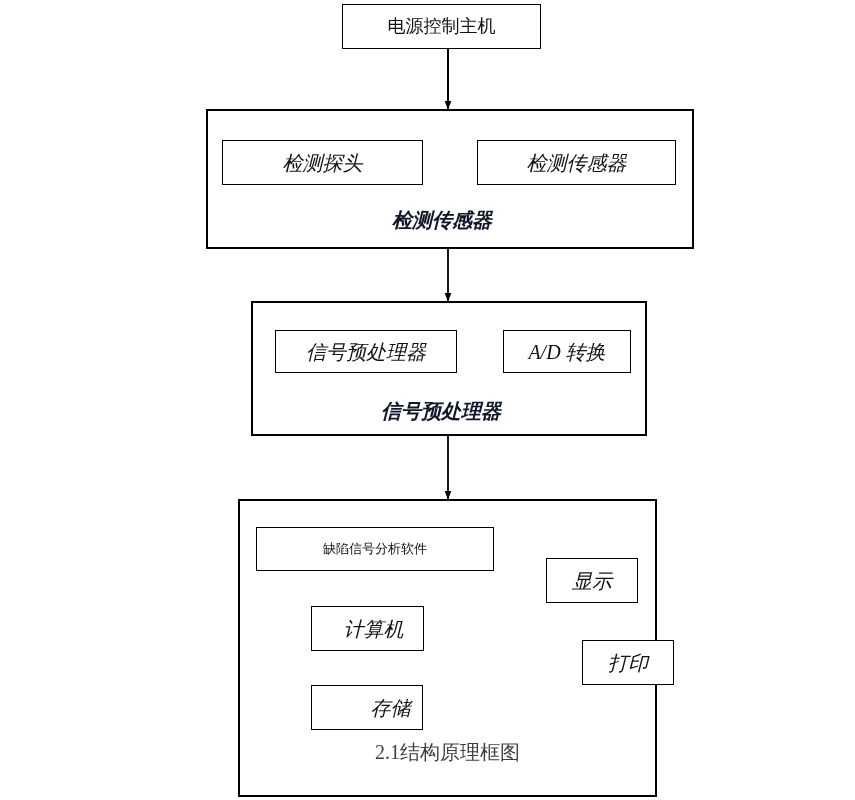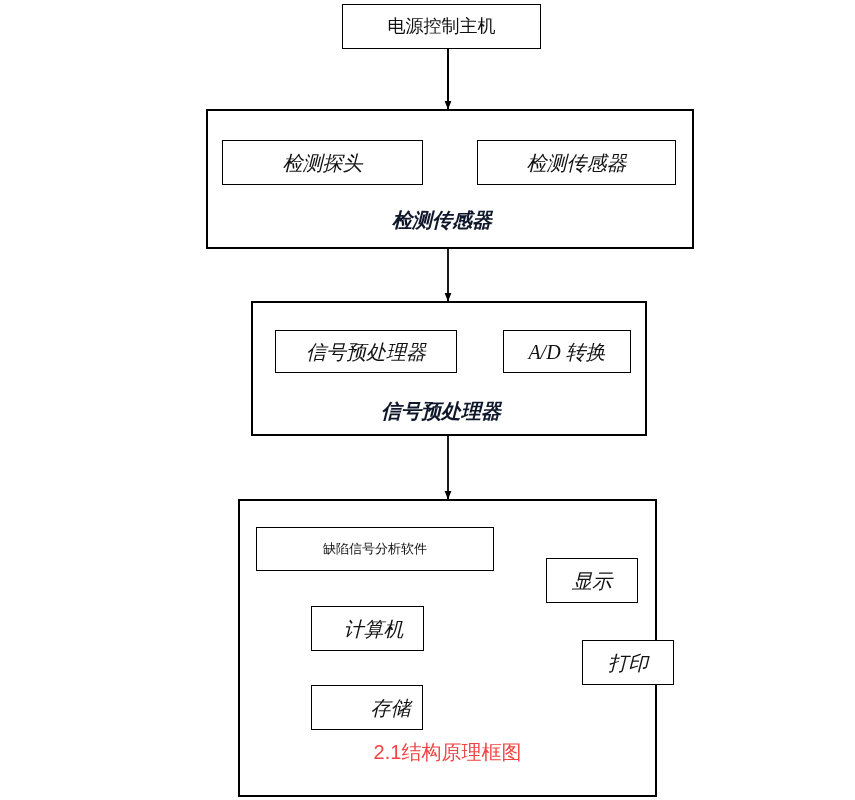--- a/index.html
+++ b/index.html
@@ -38,23 +38,23 @@
     left: 0;
     right: 16px;
     text-align: center;
     font-weight: bold;
     color: #0f172a;
     white-space: nowrap;
   }
   .caption {
     position: absolute;
     text-align: center;
-    color: #ef4444;
+    color: #404040;
     white-space: nowrap;
-    font-family: Liberation Sans, sans-serif;
+    font-family: Liberation Serif, serif;
   }
   svg.wires {
     position: absolute;
     left: 0;
     top: 0;
     width: 855px;
     height: 800px;
     pointer-events: none;
   }
   .t18 { font-size: 18px; }

